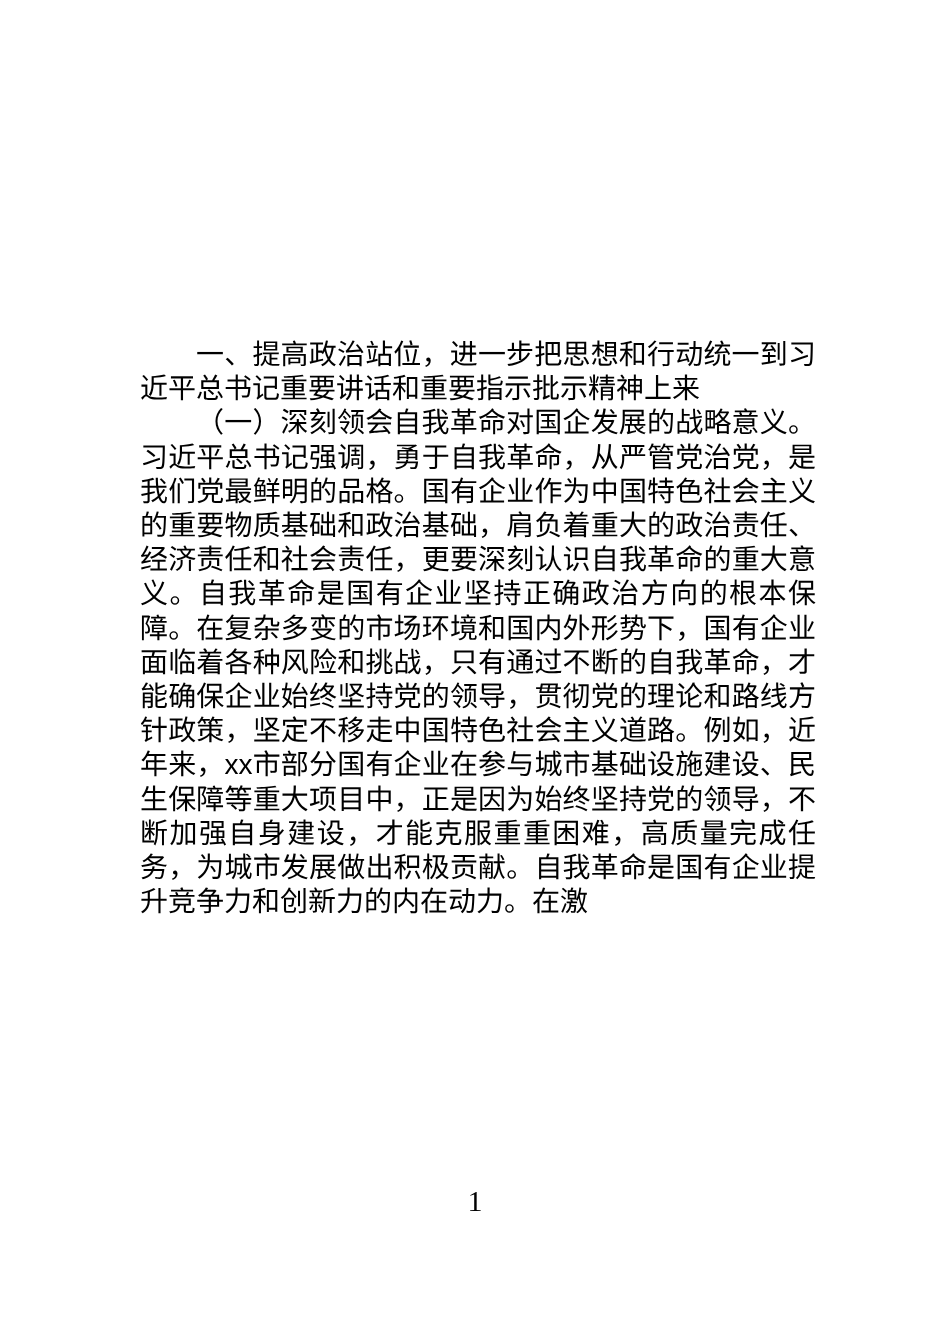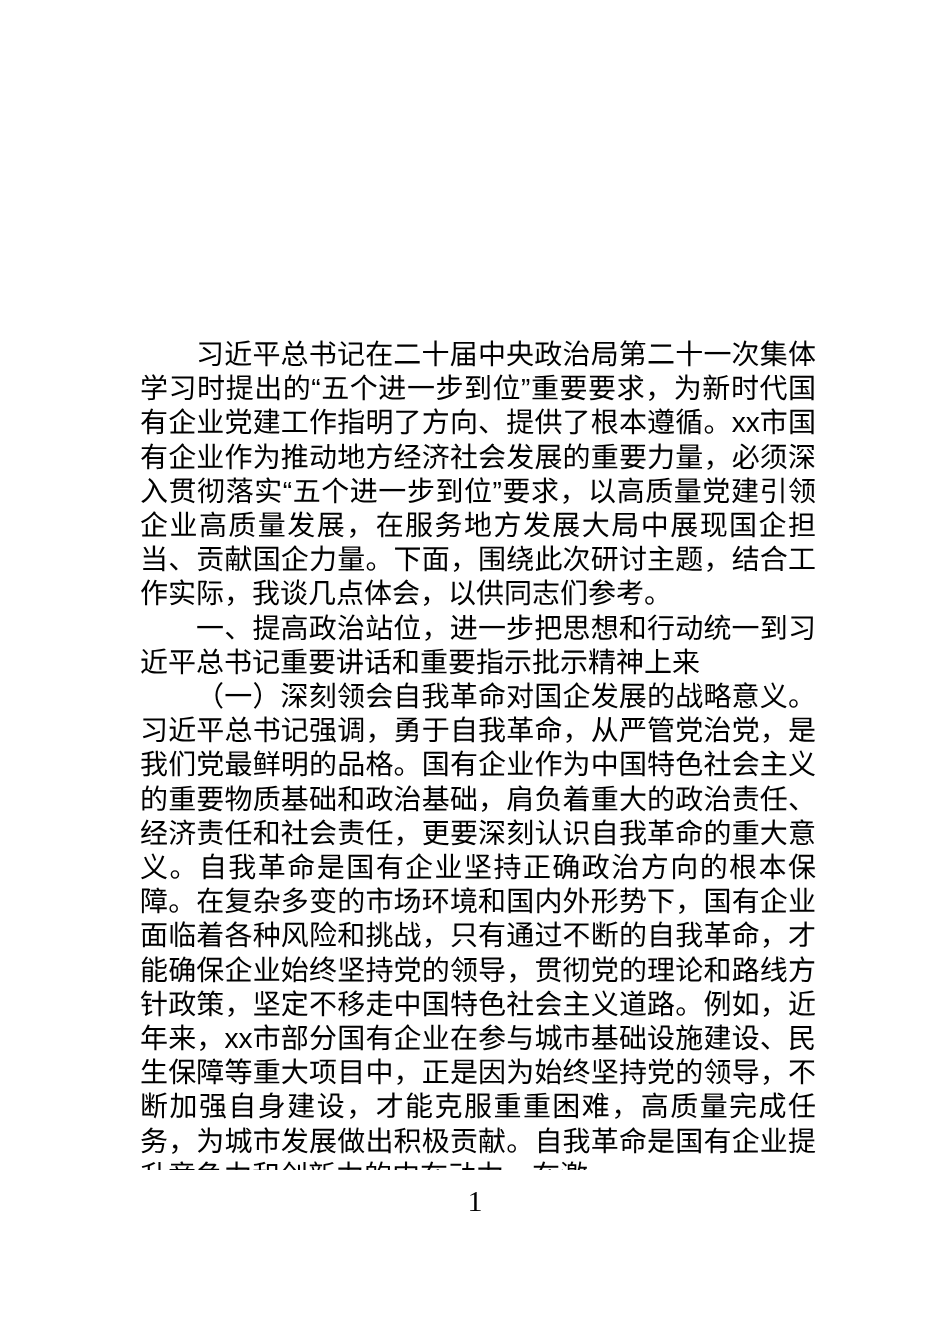--- a/index.html
+++ b/index.html
@@ -58,20 +58,19 @@
     line-height: 36px;
   }
 </style>
 </head>
 <body>
 
 <div class="page">
 
 
   <div class="doc-body">
-    <p class="para">习近平总书记在二十届中央政治局第二十一次集体学习时提出的“五个进一步到位”重要要求，为新时代国有企业党建工作指明了方向、提供了根本遵循。xx市国有企业作为推动地方经济社会发展的重要力量，必须深入贯彻落实“五个进一步到位”要求，以高质量党建引领企业高质量发展，在服务地方发展大局中展现国企担当、贡献国企力量。下面，围绕此次研讨主题，结合工作实际，我谈几点体会，以供同志们参考。</p>
     <p class="para">一、提高政治站位，进一步把思想和行动统一到习近平总书记重要讲话和重要指示批示精神上来</p>
     <p class="para">（一）深刻领会自我革命对国企发展的战略意义。习近平总书记强调，勇于自我革命，从严管党治党，是我们党最鲜明的品格。国有企业作为中国特色社会主义的重要物质基础和政治基础，肩负着重大的政治责任、经济责任和社会责任，更要深刻认识自我革命的重大意义。自我革命是国有企业坚持正确政治方向的根本保障。在复杂多变的市场环境和国内外形势下，国有企业面临着各种风险和挑战，只有通过不断的自我革命，才能确保企业始终坚持党的领导，贯彻党的理论和路线方针政策，坚定不移走中国特色社会主义道路。例如，近年来，xx市部分国有企业在参与城市基础设施建设、民生保障等重大项目中，正是因为始终坚持党的领导，不断加强自身建设，才能克服重重困难，高质量完成任务，为城市发展做出积极贡献。自我革命是国有企业提升竞争力和创新力的内在动力。在激</p>
   </div>
 
   <div class="page-footer">1</div>
 
 </div>
 
 </body></html>

